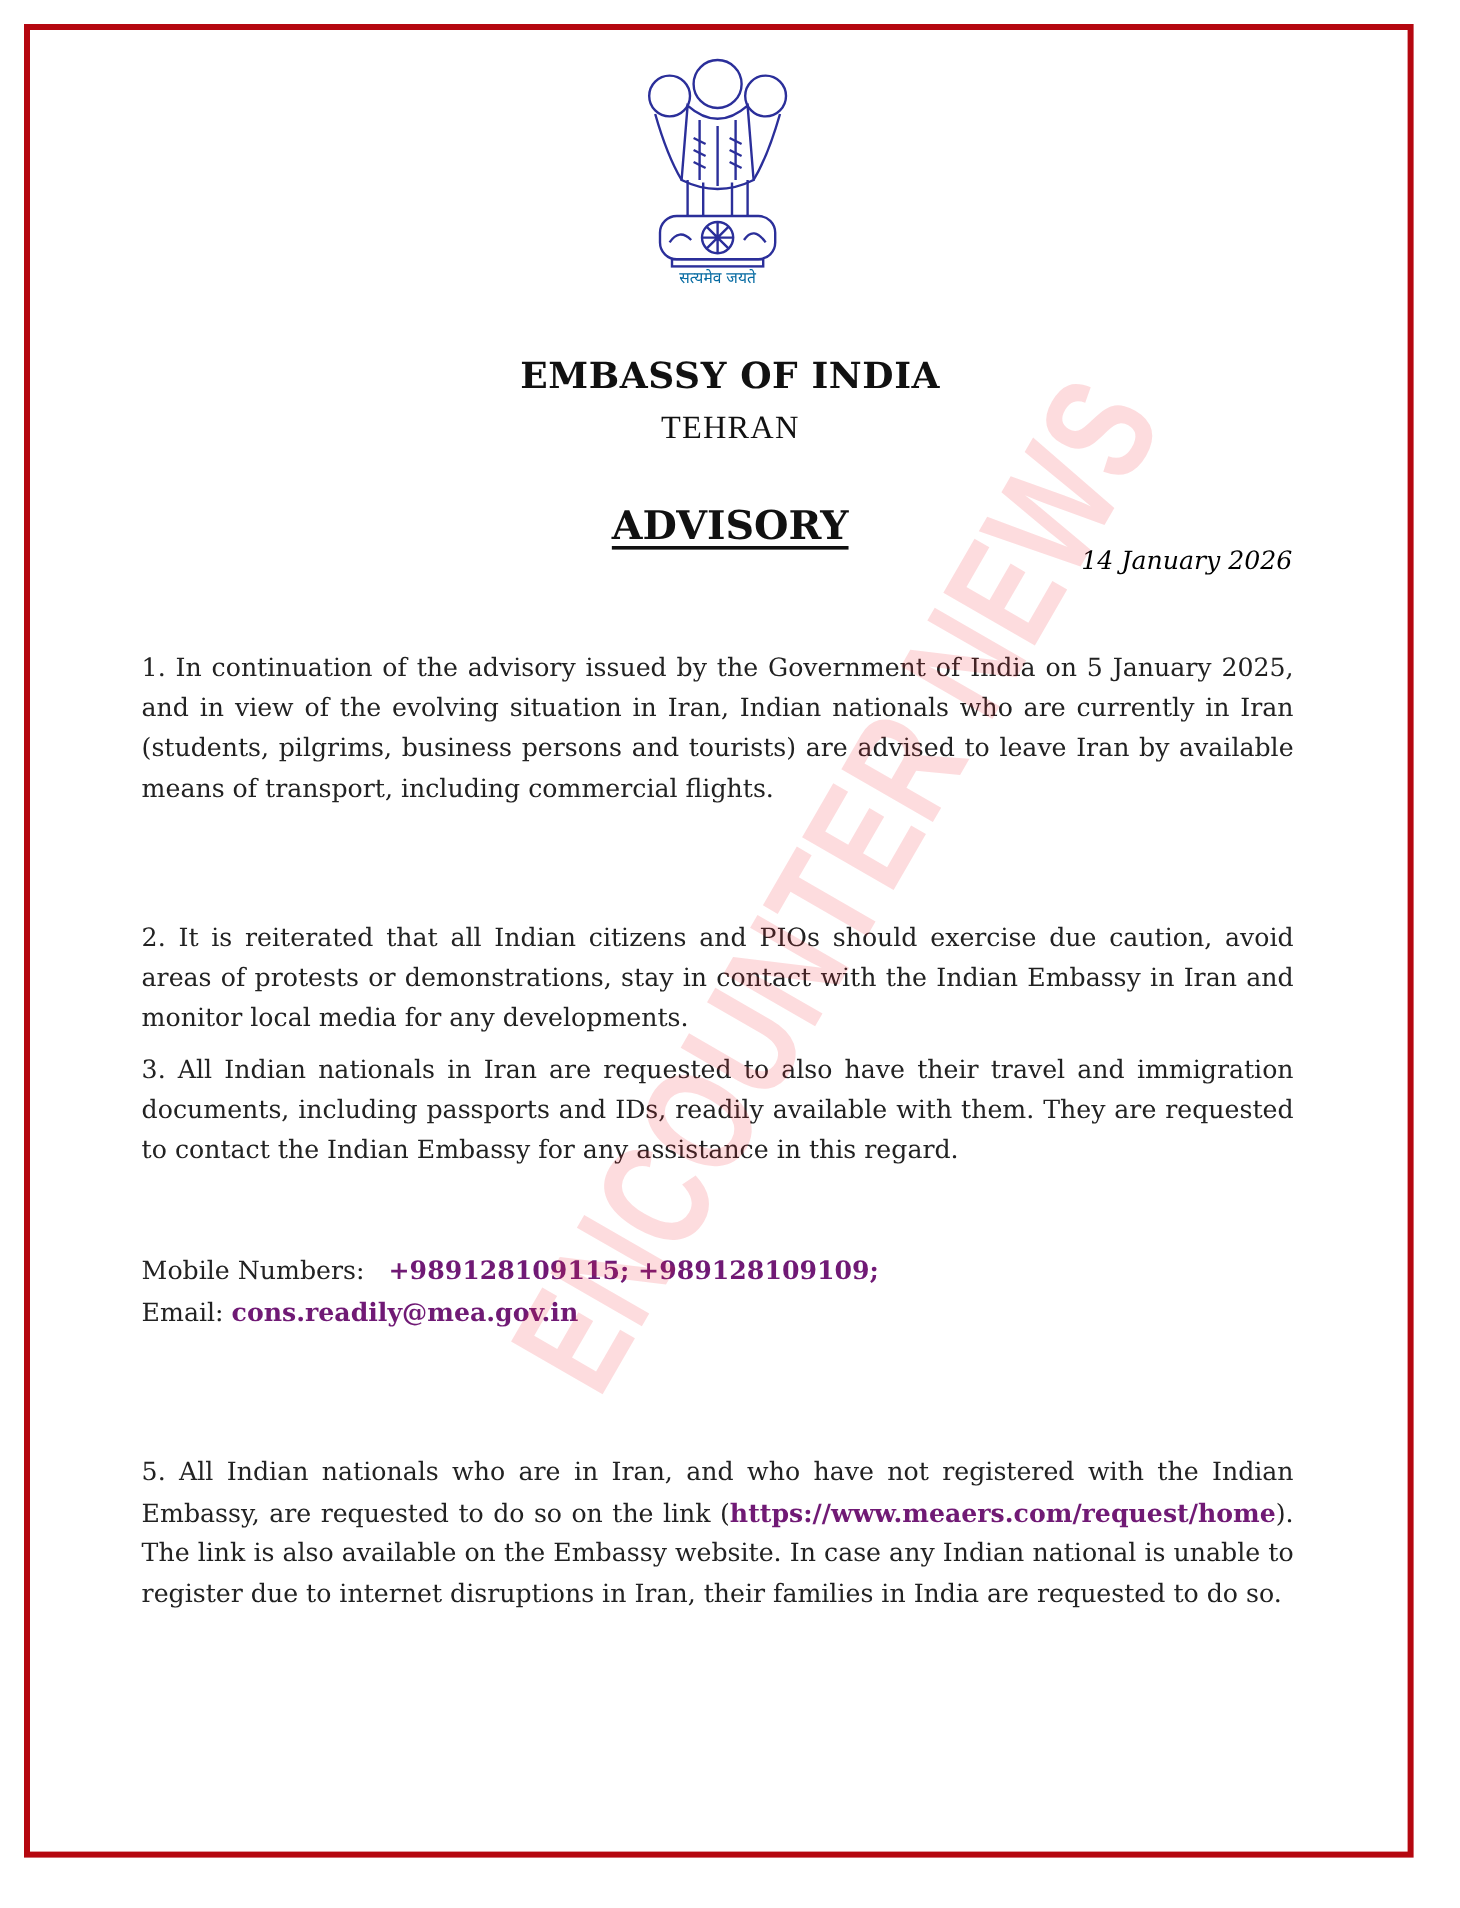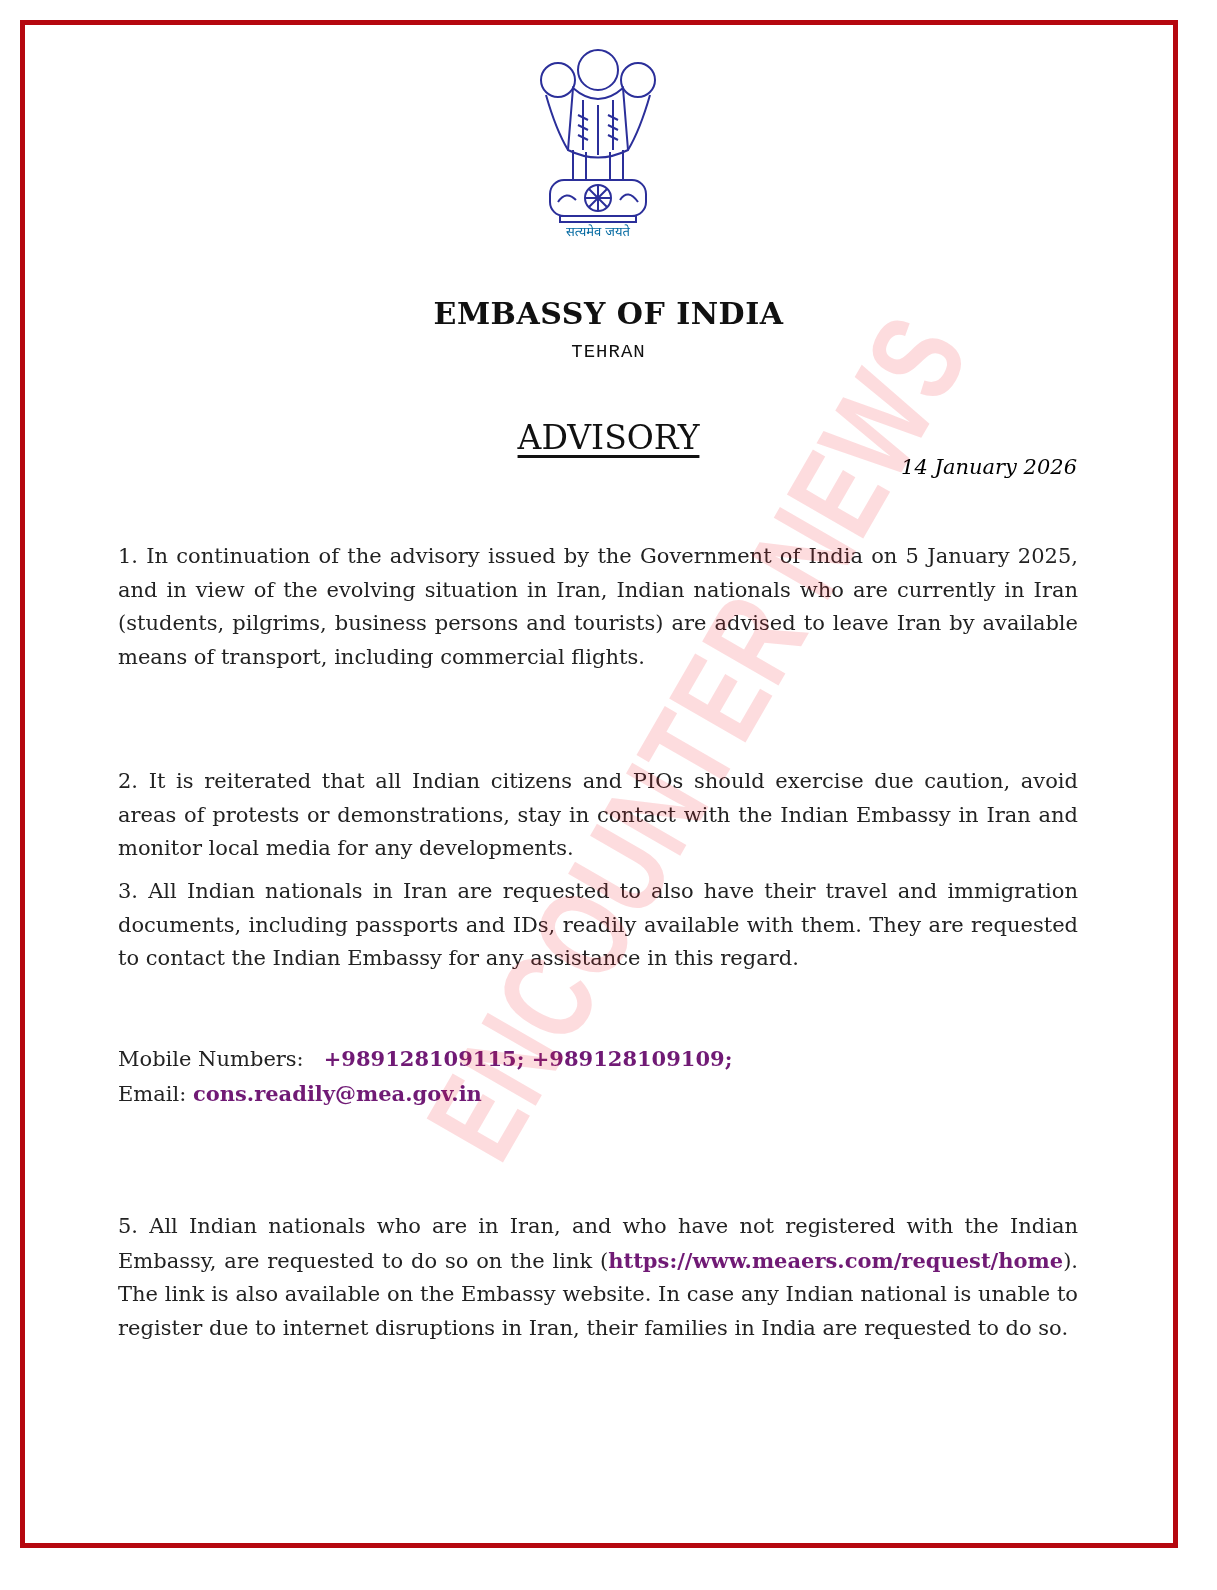--- a/index.html
+++ b/index.html
@@ -6,22 +6,22 @@
   body { width:1217px; height:1590px; position:relative; overflow:hidden; }
   .frame {
     position:absolute; left:20px; top:20px; width:1148px; height:1518px;
     border:5px solid #b5070f; box-sizing:content-box;
   }
   .emblem { position:absolute; left:528px; top:40px; width:140px; height:205px; }
   .motto { position:absolute; left:528px; top:222px; width:140px; text-align:center;
     font-family:"DejaVu Serif", serif; font-size:13px; color:#0369a1; }
   .title { position:absolute; left:0; width:1217px; text-align:center; color:#111;margin-top:28px; }
   .t1 { top:268px; font-family:"DejaVu Serif", serif; font-weight:bold; font-size:30px; letter-spacing:0.5px; }
-  .t2 { top:313px; font-family:Liberation Mono, monospace; font-size:19px; letter-spacing:1px; }
-  .t3 { top:390px; font-family:"DejaVu Serif", serif; font-weight:normal; font-size:33px; }
+  .t2 { top:313px; font-family:Liberation Serif, serif; font-size:27px; letter-spacing:1px; }
+  .t3 { top:390px; font-family:"DejaVu Serif", serif; font-weight:bold; font-size:33px; }
   .t3 span { text-decoration:underline; text-decoration-thickness:3px; text-underline-offset:6px; }
   .date { position:absolute; right:140px; top:455px; font-family:"DejaVu Serif", serif; font-size:21px; color:#000000;font-style:italic; }
   .para { position:absolute; left:118px; width:960px; font-family:"DejaVu Serif", serif; font-size:21px;
     line-height:33.5px; color:#222; text-align:justify; }
   .p1 { top:540px; } .p2 { top:741px;margin-top:24px; } .p3 { top:875px; } .p4 { top:1042px; } .p5 { top:1210px; }
   b { font-weight:bold; color:#701a75; }
   .mob-indent { display:inline-block; width:222px; }
   .watermark {
     position:absolute; left:180px; top:780px; width:900px; text-align:center;
     font-family:"Liberation Sans", sans-serif; font-weight:bold; font-size:128px;

